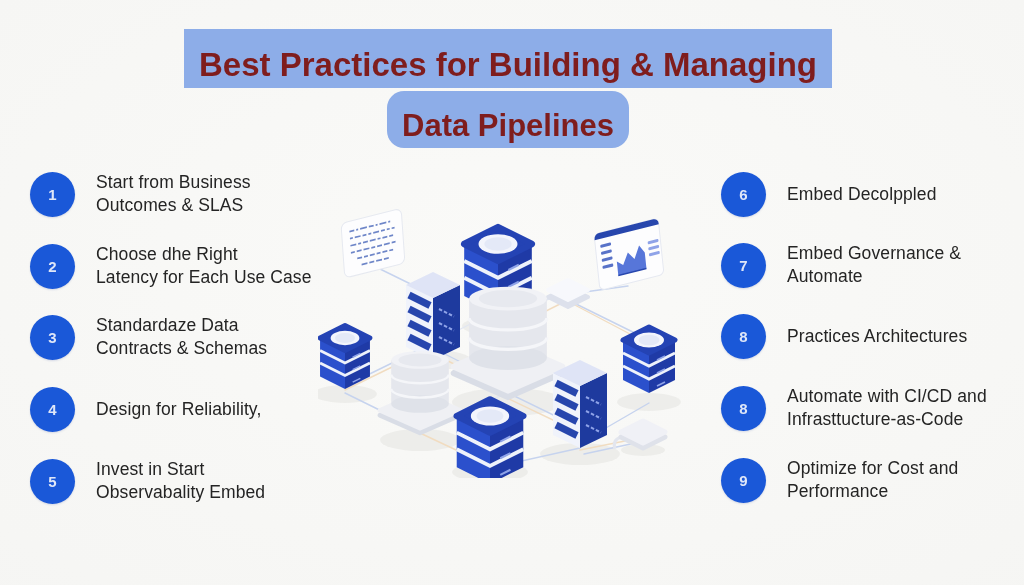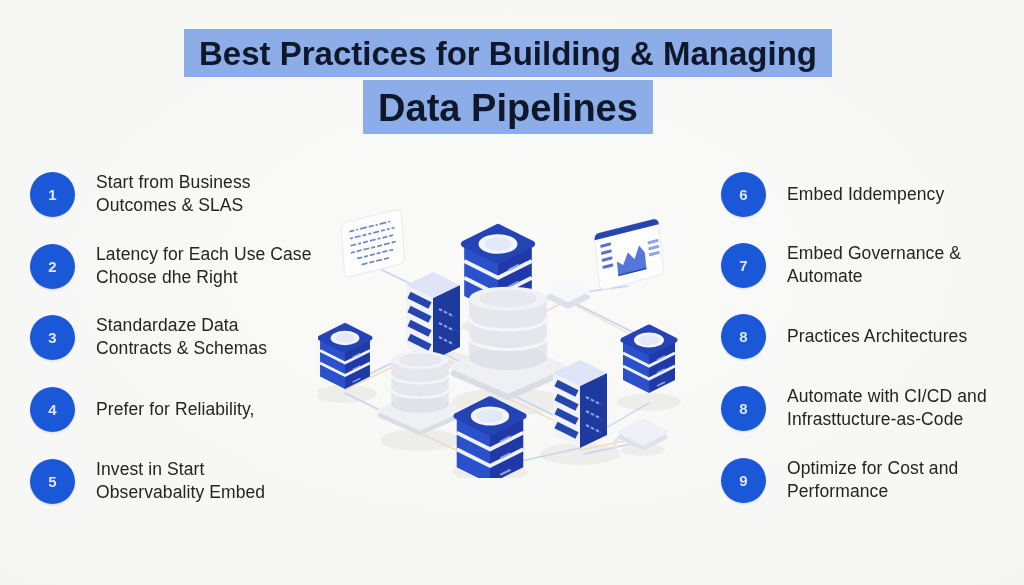--- a/index.html
+++ b/index.html
@@ -11,28 +11,28 @@
   }
   .slide{position:absolute;inset:0;}
   
   .titlewrap{
     position:absolute;top:29px;left:0;right:8px;
     display:flex;flex-direction:column;align-items:center;
     z-index:3;
   }
   .hl{
     background:#8dade8;
-    color:#0f172a;
+    color:#7f1d1d;
     font-weight:700;
     line-height:1.12;
-    padding:7px 15px 4px 15px;
+    padding:18px 15px 4px 15px;
     white-space:nowrap;
   }
   .hl.line1{font-size:33px;margin-bottom:3px;}
-  .hl.line2{font-size:38px;}
+  .hl.line2{font-size:31px;border-radius:17px;}
   
   .item{
     position:absolute;
     display:flex;align-items:center;gap:21px;
     height:46px;
   }
   .num{
     width:45px;height:45px;border-radius:50%;
     background:#1a58d8;
     color:#dfe7f8;font-size:15px;font-weight:700;
@@ -60,49 +60,49 @@
   <div class="item" style="left:30px;top:171px">
     <div class="num">1</div>
     <div class="txt">
       <div>Start from Business</div>
         <div>Outcomes &amp; SLAS</div>
     </div>
   </div>
   <div class="item" style="left:30px;top:243px">
     <div class="num">2</div>
     <div class="txt">
-      <div>Latency for Each Use Case</div>
-        <div>Choose dhe Right</div>
+      <div>Choose dhe Right</div>
+        <div>Latency for Each Use Case</div>
     </div>
   </div>
   <div class="item" style="left:30px;top:314px">
     <div class="num">3</div>
     <div class="txt">
       <div>Standardaze Data</div>
         <div>Contracts &amp; Schemas</div>
     </div>
   </div>
   <div class="item" style="left:30px;top:386px">
     <div class="num">4</div>
     <div class="txt">
-      <div>Prefer for Reliability,</div>
+      <div>Design for Reliability,</div>
     </div>
   </div>
   <div class="item" style="left:30px;top:458px">
     <div class="num">5</div>
     <div class="txt">
       <div>Invest in Start</div>
         <div>Observabality Embed</div>
     </div>
   </div>
 
   <div class="item" style="left:721px;top:171px">
     <div class="num">6</div>
     <div class="txt">
-      <div>Embed Iddempency</div>
+      <div>Embed Decolppled</div>
         <div></div>
     </div>
   </div>
   <div class="item" style="left:721px;top:242px">
     <div class="num">7</div>
     <div class="txt">
       <div>Embed Governance &amp;</div>
         <div>Automate</div>
     </div>
   </div>

